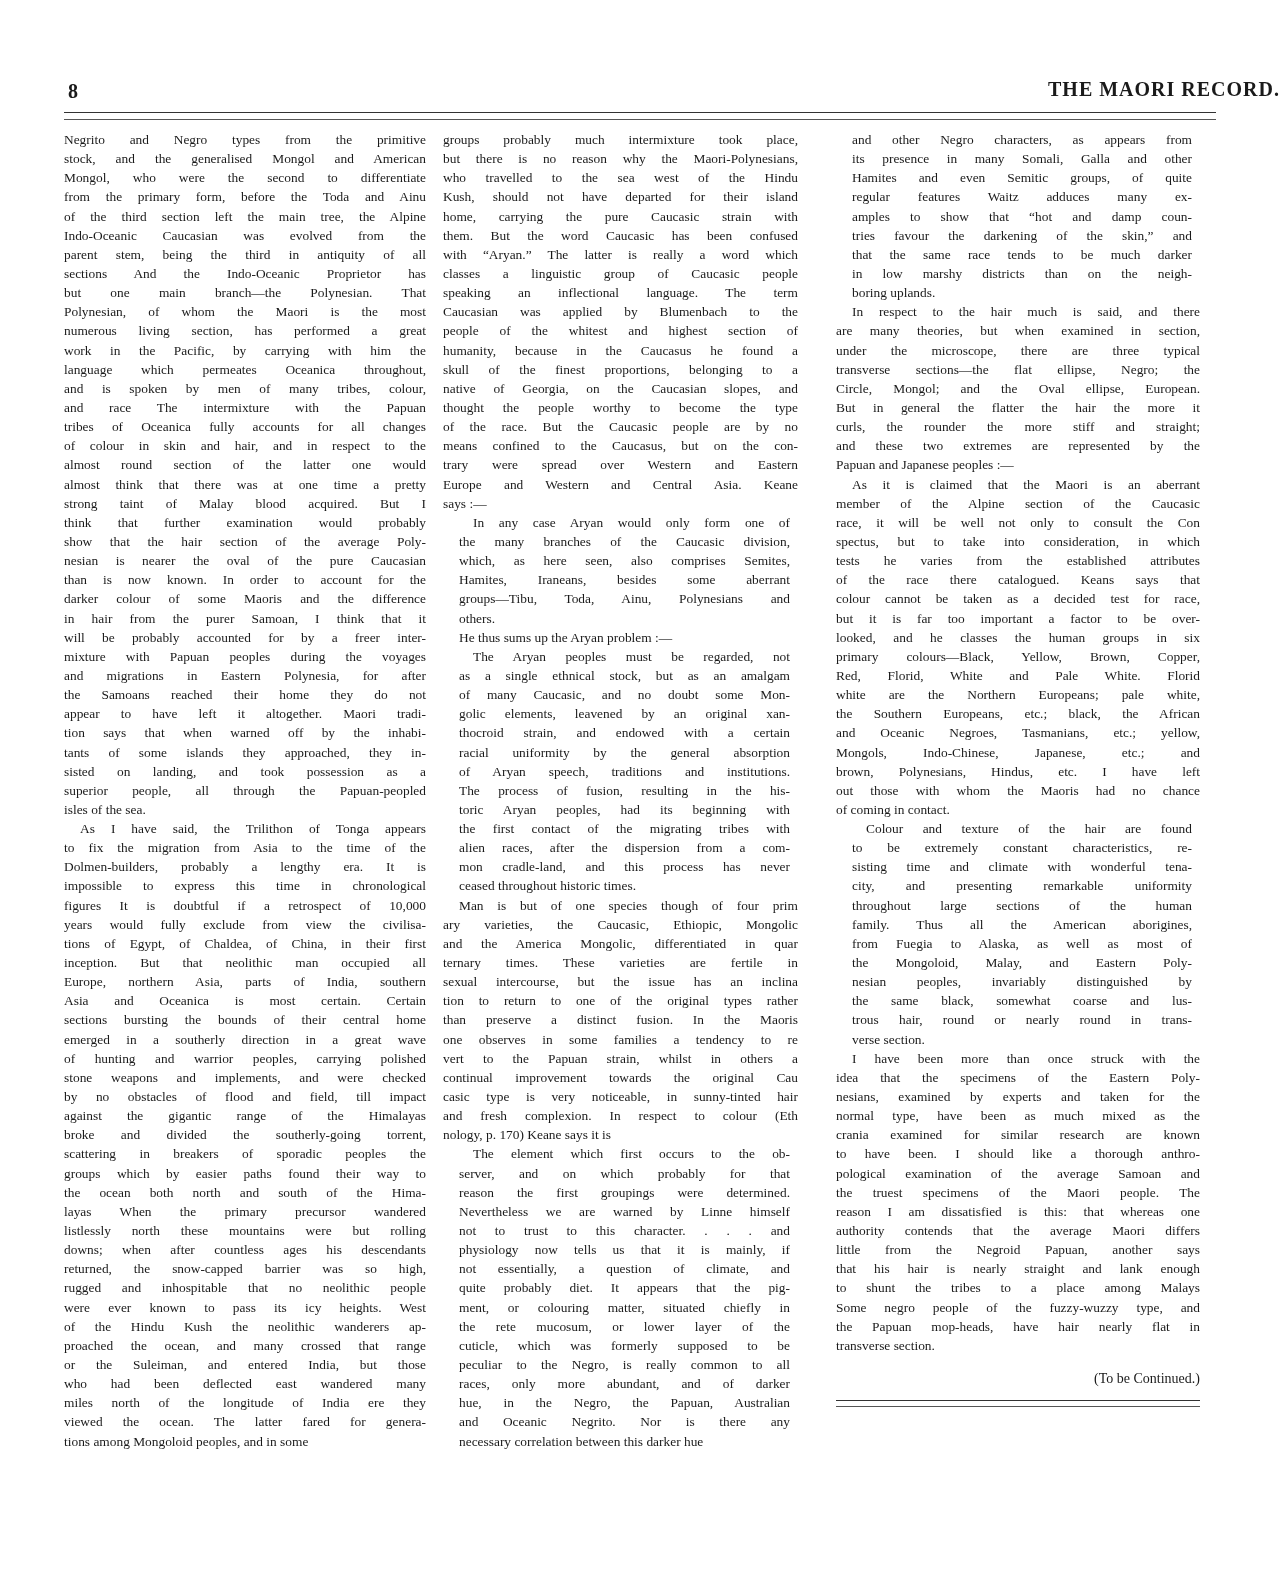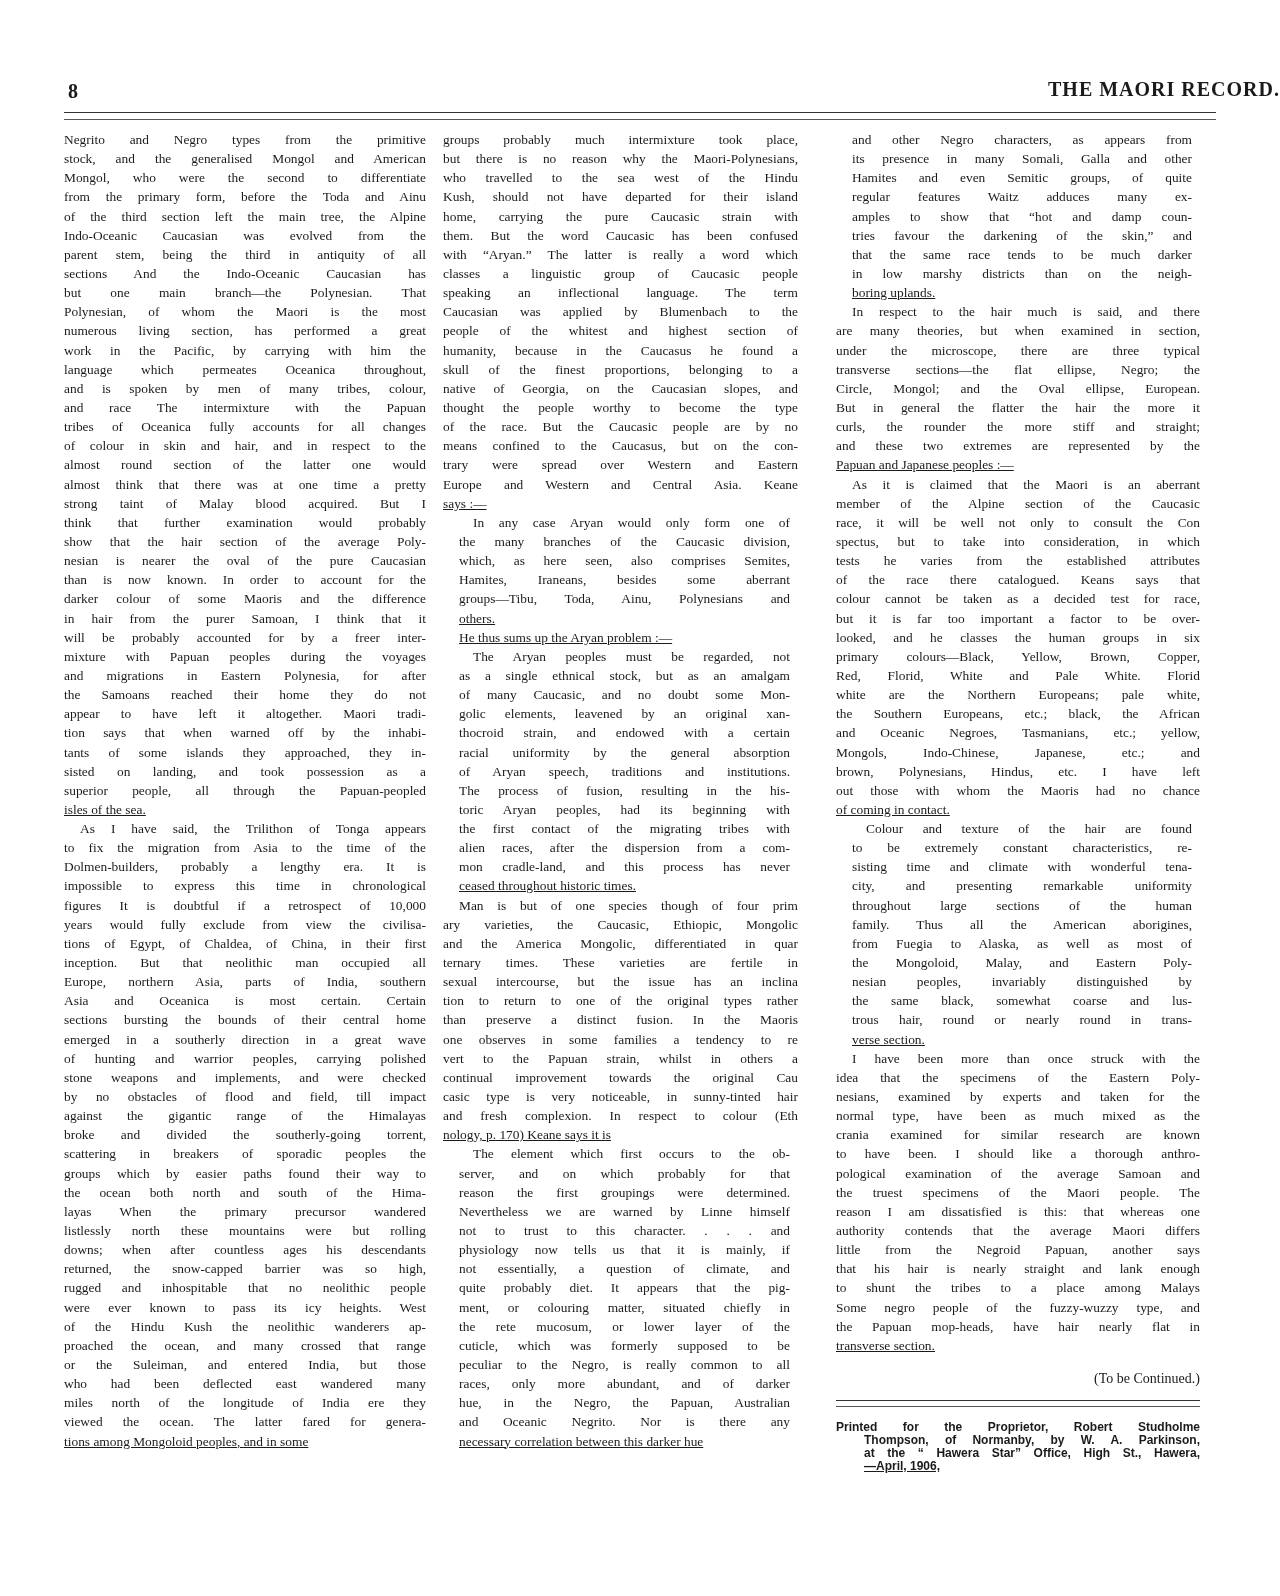--- a/index.html
+++ b/index.html
@@ -10,21 +10,21 @@
   .page-number { position: absolute; left: 68px; top: 80px; font-size: 20px; font-weight: bold; }
   .masthead { position: absolute; left: 0; width: 1280px; top: 78px; text-align: right;
     font-size: 20px; letter-spacing: 1px; font-weight: bold; }
   .rule-top { position: absolute; left: 64px; width: 1152px; top: 112px; height: 6px;
     border-top: 1.5px solid #333; border-bottom: 1px solid #555; }
   .column { position: absolute; top: 130px; font-size: 13.4px; line-height: 19.15px; }
   .col1 { left: 64px; width: 362px; }
   .col2 { left: 443px; width: 355px; }
   .col3 { left: 836px; width: 364px; }
   .ln { display: block; text-align: justify; text-align-last: justify; white-space: nowrap; height: 19.15px; overflow: hidden; }
-  .ln.last { text-align-last: left; text-decoration: underline; }
+  .ln.last { text-align-last: left; }
   .ln.ind { padding-left: 16px; }
   .quote .ln { margin-left: 16px; margin-right: 8px; }
   .quote .ln.ind { padding-left: 14px; }
   .continued { display: block; text-align: right; margin-top: 14px; font-size: 14px; }
   .rule-bottom { margin-top: 12px; height: 5px; border-top: 1.5px solid #333; border-bottom: 1px solid #555; }
   .imprint { margin-top: 14px; font-family: "Liberation Sans", "DejaVu Sans", sans-serif; font-weight: bold;
     font-size: 12px; line-height: 13px; }
   .imprint .ln { height: 13px; }
   .imprint .ln.hang { padding-left: 28px; }
 </style>
@@ -37,21 +37,21 @@
 
 <div class="column col1" id="col-0">
     <div class="para">
       <span class="ln">Negrito and Negro types from the primitive</span>
       <span class="ln">stock, and the generalised Mongol and American</span>
       <span class="ln">Mongol, who were the second to differentiate</span>
       <span class="ln">from the primary form, before the Toda and Ainu</span>
       <span class="ln">of the third section left the main tree, the Alpine</span>
       <span class="ln">Indo-Oceanic Caucasian was evolved from the</span>
       <span class="ln">parent stem, being the third in antiquity of all</span>
-      <span class="ln">sections And the Indo-Oceanic Caucasian has</span>
+      <span class="ln">sections And the Indo-Oceanic Proprietor has</span>
       <span class="ln">but one main branch—the Polynesian. That</span>
       <span class="ln">Polynesian, of whom the Maori is the most</span>
       <span class="ln">numerous living section, has performed a great</span>
       <span class="ln">work in the Pacific, by carrying with him the</span>
       <span class="ln">language which permeates Oceanica throughout,</span>
       <span class="ln">and is spoken by men of many tribes, colour,</span>
       <span class="ln">and race The intermixture with the Papuan</span>
       <span class="ln">tribes of Oceanica fully accounts for all changes</span>
       <span class="ln">of colour in skin and hair, and in respect to the</span>
       <span class="ln">almost round section of the latter one would</span>
@@ -265,19 +265,13 @@
         <span class="ln">little from the Negroid Papuan, another says</span>
         <span class="ln">that his hair is nearly straight and lank enough</span>
         <span class="ln">to shunt the tribes to a place among Malays</span>
         <span class="ln">Some negro people of the fuzzy-wuzzy type, and</span>
         <span class="ln">the Papuan mop-heads, have hair nearly flat in</span>
         <span class="ln last">transverse section.</span>
       </div>
     </div>
   <span class="continued">(To be Continued.)</span>
   <div class="rule-bottom"></div>
-  <div class="imprint">
-    <span class="ln">Printed for the Proprietor, Robert Studholme</span>
-    <span class="ln hang">Thompson, of Normanby, by W. A. Parkinson,</span>
-    <span class="ln hang">at the “ Hawera Star” Office, High St., Hawera,</span>
-    <span class="ln hang last">—April, 1906,</span>
-  </div>
 </div>
 
 </body></html>

